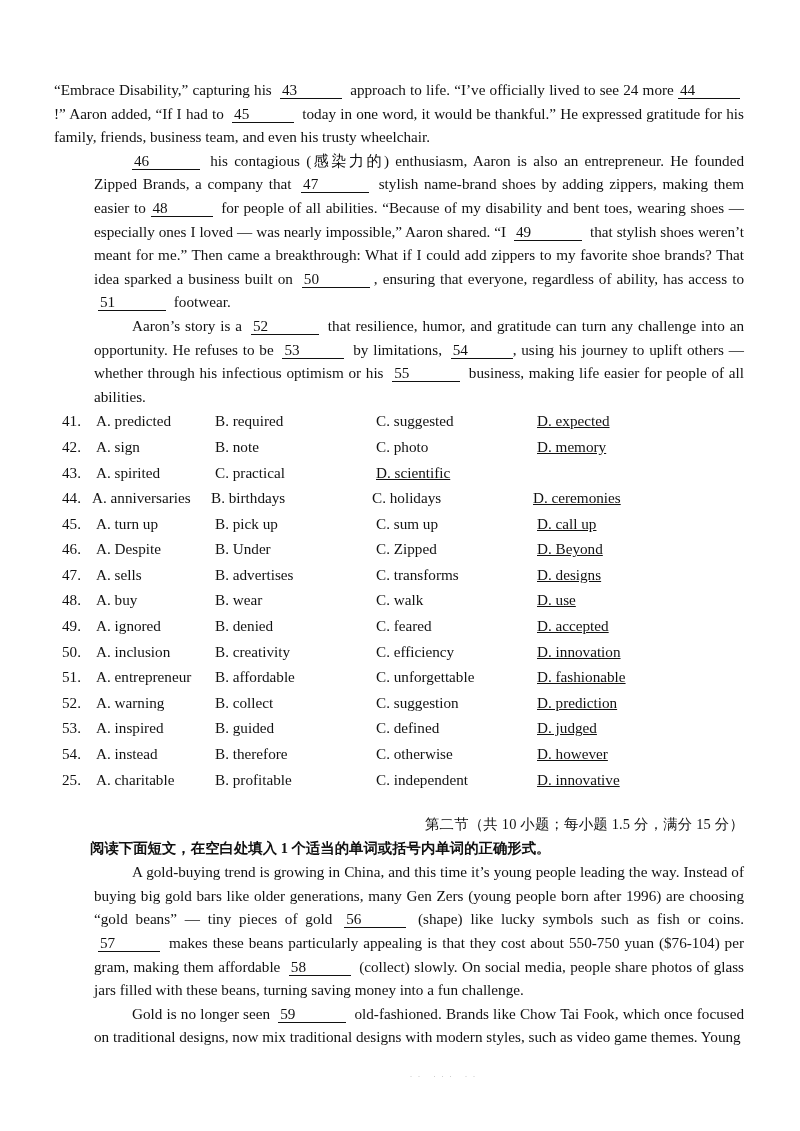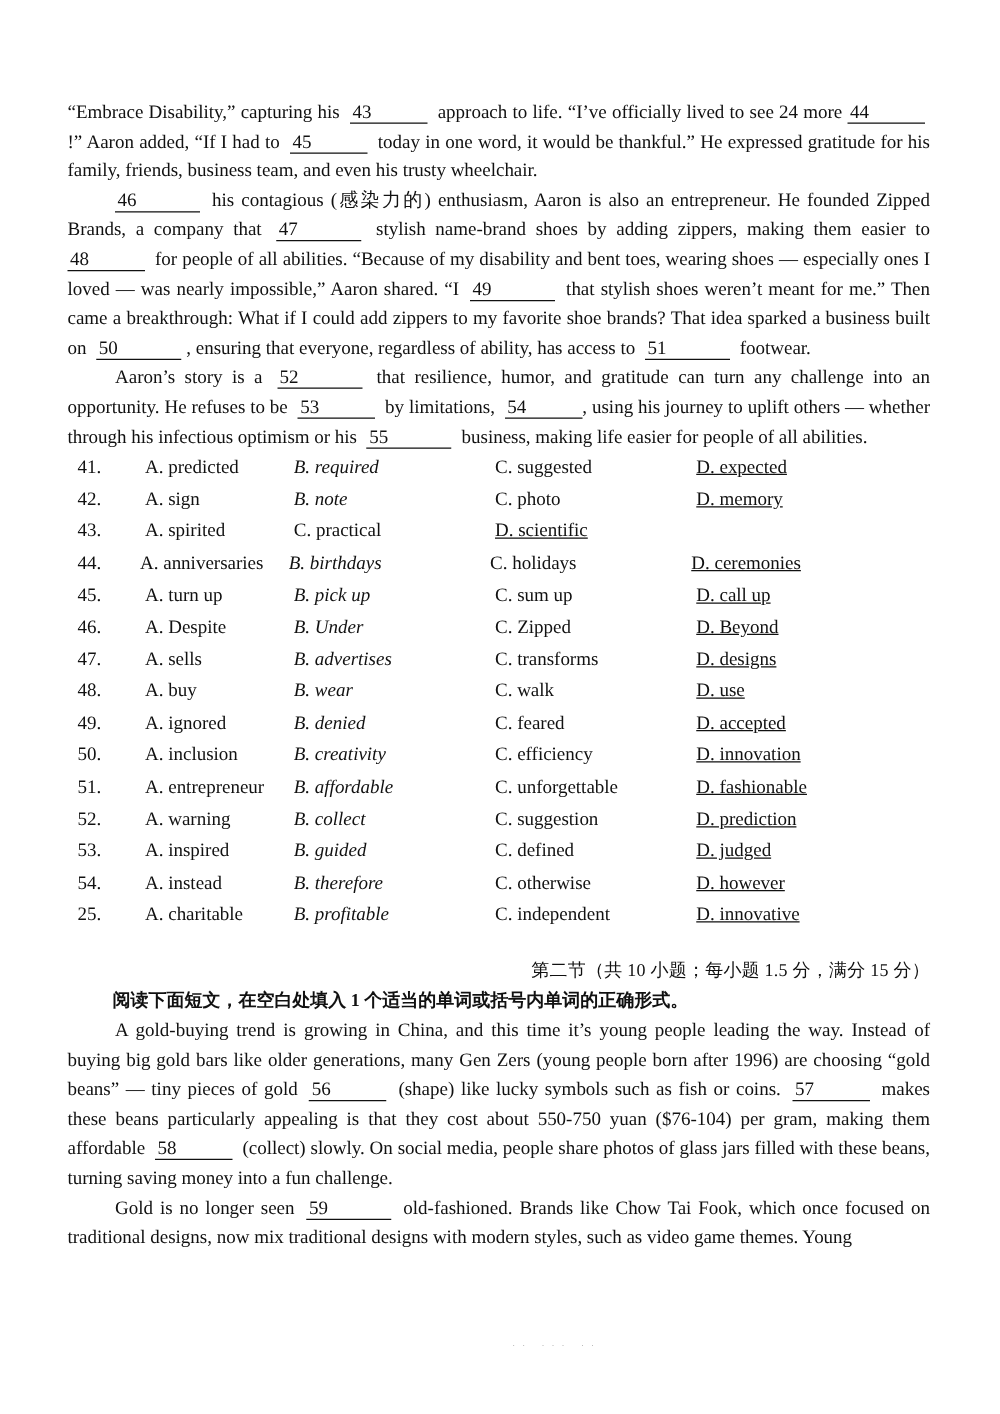--- a/index.html
+++ b/index.html
@@ -1,29 +1,29 @@
 <!DOCTYPE html>
 <html><head>
 <meta charset="utf-8">
 <style>
   html, body { margin:0; padding:0; background:#ffffff; }
   body { width:800px; height:1131px; overflow:hidden; position:relative;
          font-family:"Liberation Serif", "DejaVu Serif", serif; color:#111; }
   .page { position:absolute; left:54px; top:78px; width:690px; font-size:15.2px; line-height:23.6px; }
   .para { margin:0; text-align:justify; text-align-last:left; }
-  .indent { text-indent:38px; }
+  .indent { text-indent:38px;margin-left:40px; }
   .blank { display:inline-block; border-bottom:1.2px solid #111; text-align:center; text-indent:0;
            line-height:17px; padding:0 2px; margin:0 4px; }
   .b60 { min-width:58px; } .b64 { min-width:64px; }
   .options { margin-top:0; }
   .opt-row { display:flex; height:25.6px; line-height:25.6px; font-size:15.2px; }
   .opt-num { width:34px; padding-left:8px; }
   .opt-num.tight { width:30px; padding-left:8px; }
-  .opt-a { width:119px;margin-left:20px; }
-  .opt-b { width:161px;font-style:italic; }
+  .opt-a { width:119px; }
+  .opt-b { width:161px; }
   .opt-c { width:161px; }
   .opt-d { width:180px;text-decoration:underline; }
   .section-head { margin-top:20px; font-size:14.4px; line-height:24px; padding-left:6px; letter-spacing:0.2px;text-align:right; }
   .instruction { font-size:14.4px; line-height:24px; padding-left:36px;font-weight:bold; }
   .footer-mark { position:absolute; left:410px; top:1074px; font-size:6px; color:#888; letter-spacing:6px; }
 </style>
 </head>
 <body>
 
 <div class="page">

